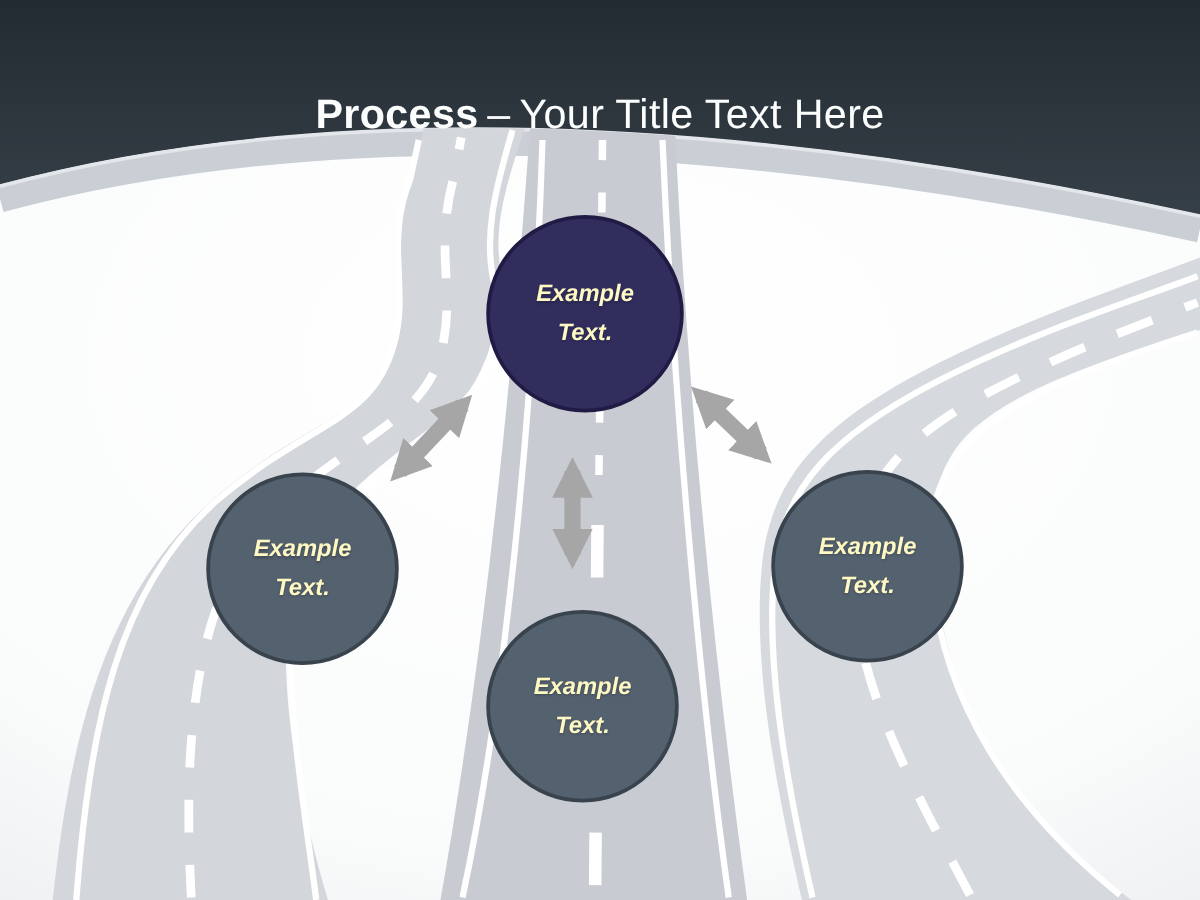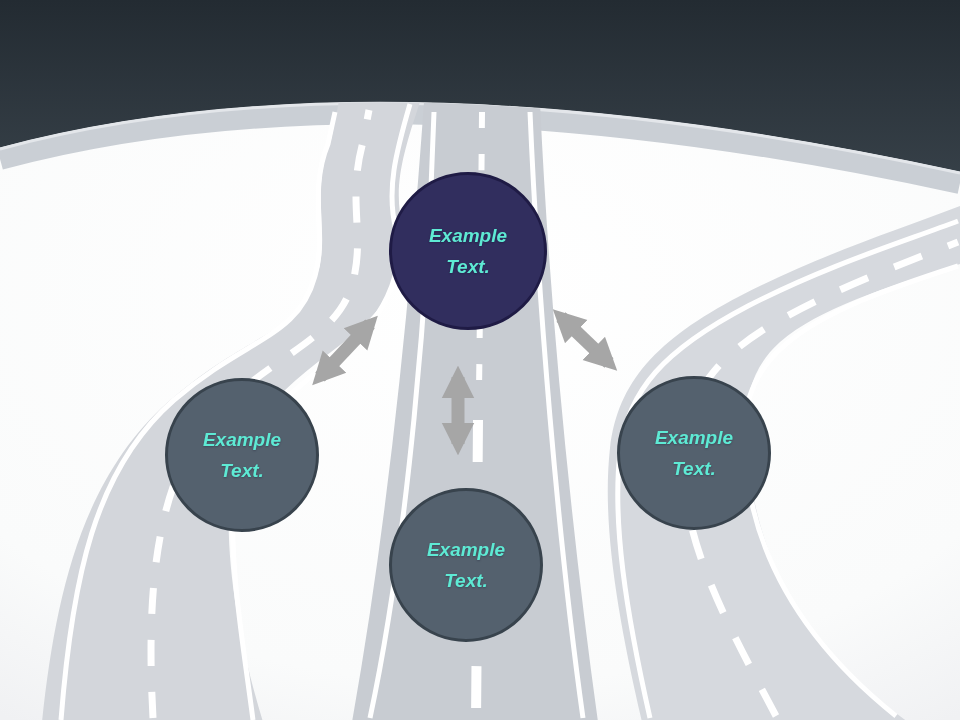--- a/index.html
+++ b/index.html
@@ -12,21 +12,21 @@
   .slide-title{
     position:absolute;top:50px;left:0;width:100%;
     text-align:center;color:#fcfdfd;font-size:33px;font-weight:400;
     letter-spacing:.3px;white-space:nowrap;
   }
   .title-bold{font-weight:700;}
   .title-dash{padding:0 7px;}
   .node{
     position:absolute;border-radius:50%;box-sizing:border-box;
     display:flex;flex-direction:column;align-items:center;justify-content:center;
-    color:#5eead4;font-style:italic;font-weight:700;font-size:19px;line-height:31px;
+    color:#fef9c3;font-style:italic;font-weight:700;font-size:19px;line-height:31px;
     text-shadow:0 1px 2px rgba(15,18,40,.3);
   }
   .node-top   {left:389px;top:172px;width:158px;height:158px;background:#312e5e;border:3px solid #1f1b45;}
   .node-left  {left:165px;top:378px;width:154px;height:154px;background:#54616e;border:3px solid #38434d;}
   .node-right {left:617px;top:376px;width:154px;height:154px;background:#54616e;border:3px solid #38434d;}
   .node-bottom{left:389px;top:488px;width:154px;height:154px;background:#54616e;border:3px solid #38434d;}
 </style>
 </head>
 <body>
 
@@ -87,20 +87,21 @@
       <line x1="320" y1="377" x2="370" y2="324" stroke="#a6a6a6" stroke-width="13" marker-start="url(#ah)" marker-end="url(#ah)"></line>
     </g>
     <g>
       <line x1="458" y1="377" x2="458" y2="444" stroke="#a6a6a6" stroke-width="13" marker-start="url(#ah)" marker-end="url(#ah)"></line>
     </g>
     <g>
       <line x1="561" y1="317" x2="609" y2="363" stroke="#a6a6a6" stroke-width="13" marker-start="url(#ah)" marker-end="url(#ah)"></line>
     </g>
   </svg>
 
+  <h1 class="slide-title"><span class="title-bold">Process</span><span class="title-dash">–</span><span class="title-rest">Your Title Text Here</span></h1>
 
   <div class="node node-top">
     <span>Example</span>
     <span>Text.</span>
   </div>
 
   <div class="node node-left">
     <span>Example</span>
     <span>Text.</span>
   </div>

